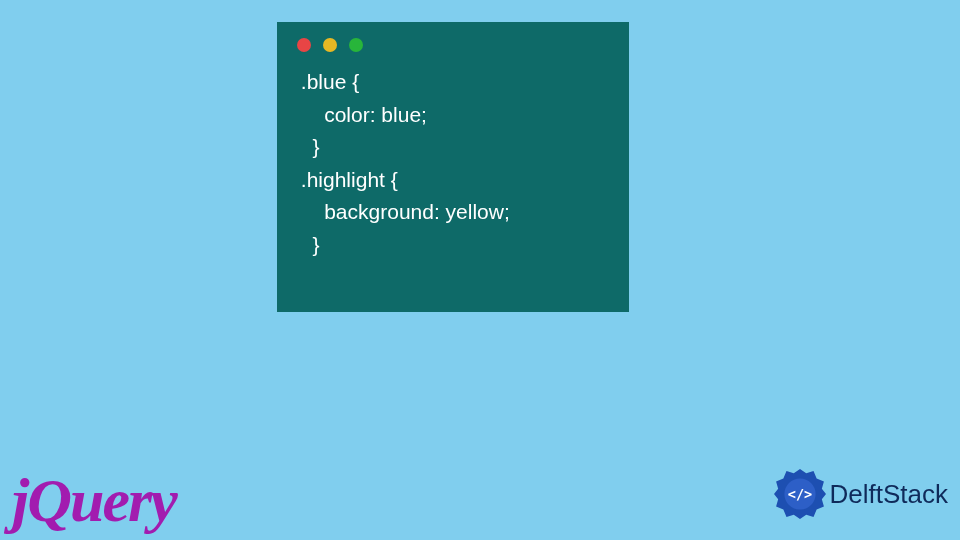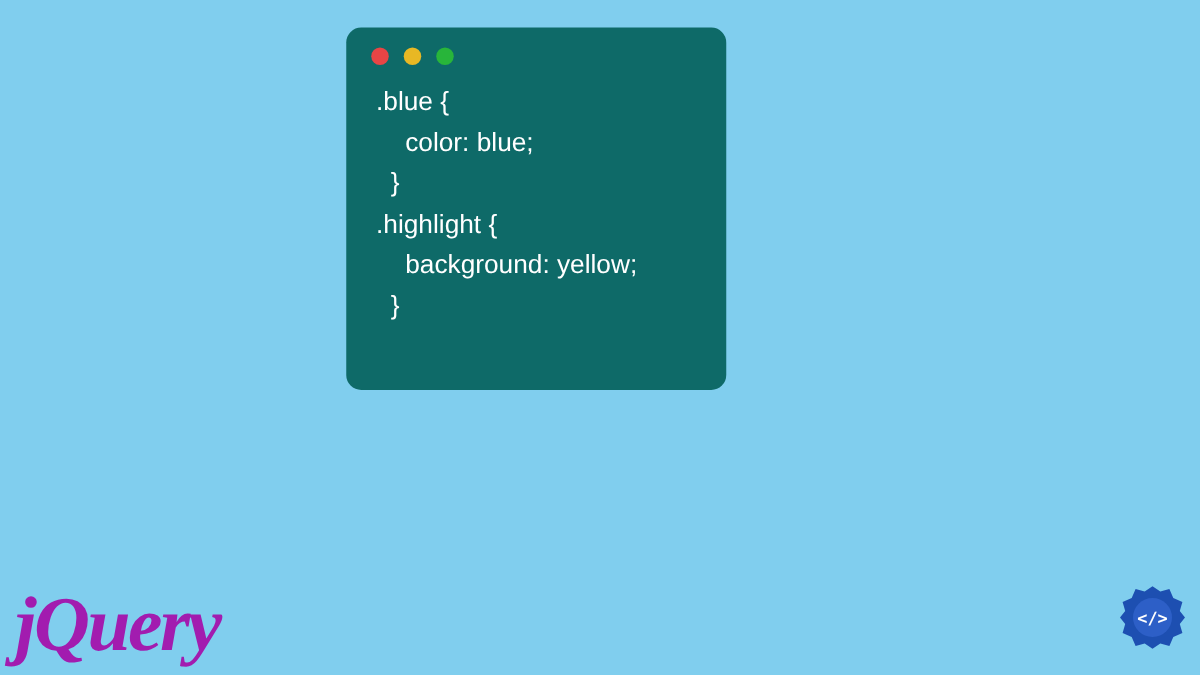--- a/index.html
+++ b/index.html
@@ -8,24 +8,24 @@
     height: 540px;
     background: #80ceee;
     position: relative;
     font-family: -apple-system, BlinkMacSystemFont, "Segoe UI", Arial, sans-serif;
     overflow: hidden;
   }
   .code-window {
     position: absolute;
     left: 277px;
     top: 22px;
-    width: 304px;
+    width: 352px;
     height: 290px;
     background: #0e6a68;
-    border-radius: 12px;
+    border-radius: 0;
   }
   .traffic-lights {
     display: flex;
     gap: 12px;
     padding: 16px 20px 8px 20px;
   }
   .dot {
     width: 14px;
     height: 14px;
     border-radius: 50%;
@@ -91,13 +91,14 @@
 <div class="jquery-logo">jQuery</div>
 
 <div class="delft">
   <svg class="delft-icon" viewBox="0 0 100 100">
     <g fill="#1d4fb1">
       <polygon points="50,2 62,10 76,6 82,20 96,26 92,40 100,50 92,60 96,74 82,80 76,94 62,90 50,98 38,90 24,94 18,80 4,74 8,60 0,50 8,40 4,26 18,20 24,6 38,10"></polygon>
     </g>
     <circle cx="50" cy="50" r="30" fill="#2d5fc7"></circle>
     <text x="50" y="60" font-size="26" text-anchor="middle" fill="#ffffff" font-family="monospace" font-weight="bold">&lt;/&gt;</text>
   </svg>
+  <span class="delft-text">DelftStack</span>
 </div>
 
 </body></html>

